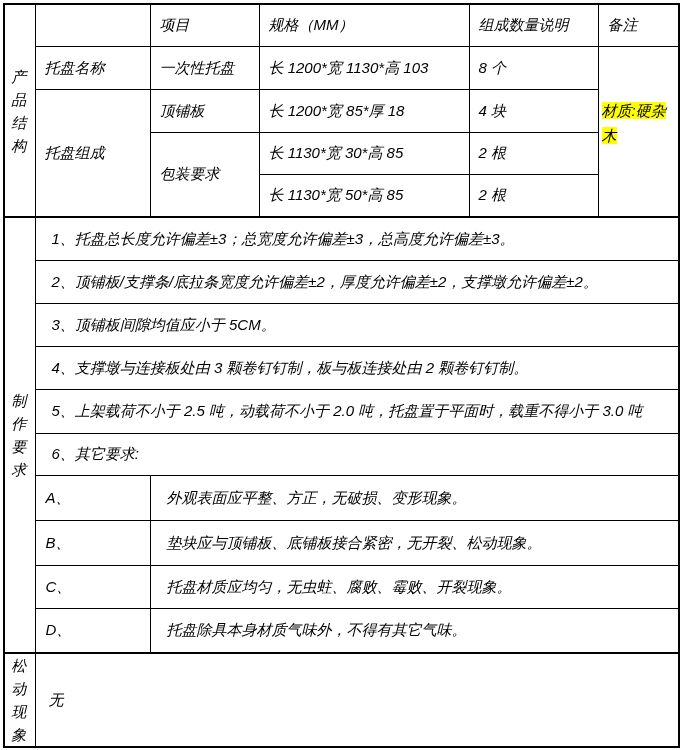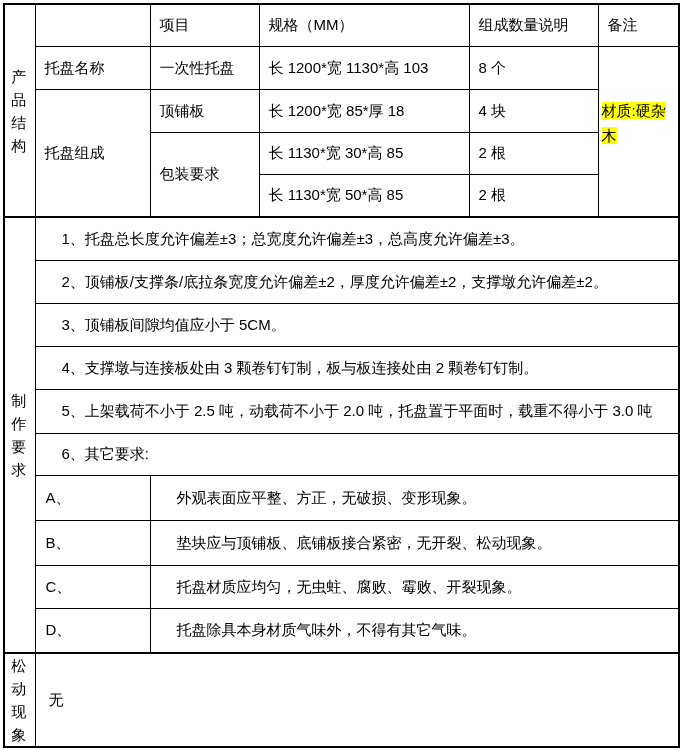--- a/index.html
+++ b/index.html
@@ -21,20 +21,21 @@
     border: 2px solid #000000;
   }
   td {
     border: 1px solid #000000;
     font-size: 15px;
     line-height: 20px;
     padding: 2px 6px 2px 9px;
     vertical-align: middle;
     overflow: hidden;
     white-space: nowrap;
+    font-style: italic;
   }
   tr.section-start > td {
     border-top: 2px solid #000000;
   }
   td.vlabel {
     padding: 0;
     text-align: center;
   }
   .vlabel-inner {
     width: 17px;
@@ -47,21 +48,21 @@
   }
   td.remark-cell {
     padding: 2px 2px 19px 3px;
     white-space: normal;
   }
   .hl {
     background: #ffff00;
     line-height: 25px;
   }
   td.req-text {
-    padding-left: 26px;
+    padding-left: 16px;
   }
   td.sub-key {
     padding-left: 10px;
   }
   td.pack-content {
     padding-left: 13px;
   }
 </style>
 </head>
 <body>

